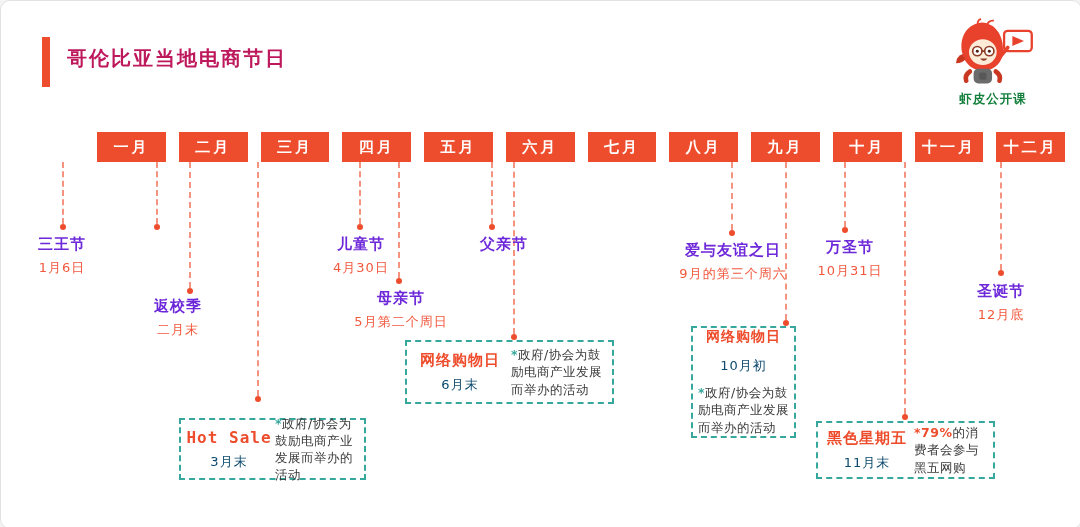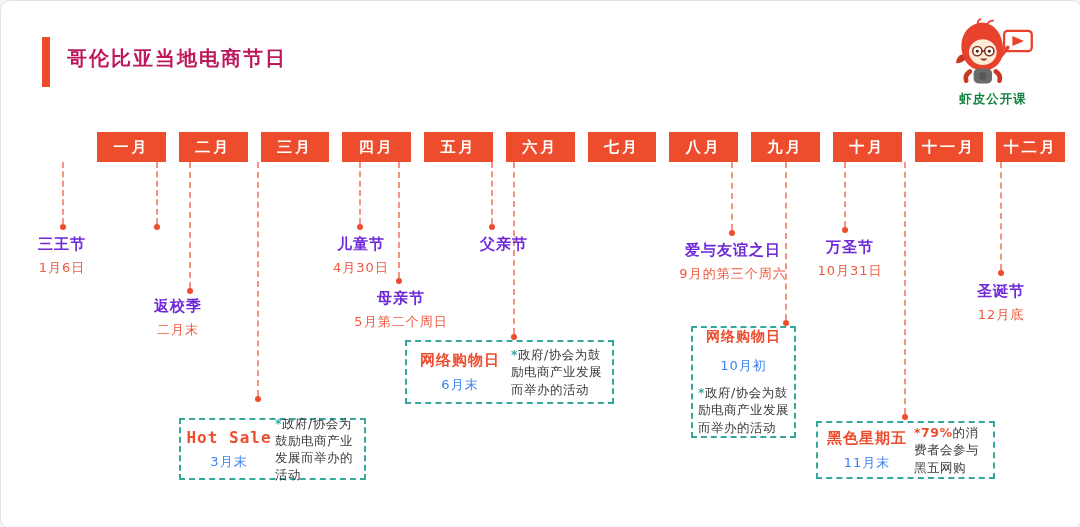--- a/index.html
+++ b/index.html
@@ -21,21 +21,21 @@
   .festival{position:absolute;text-align:center;}
   .festival .f-name{font-size:15px;font-weight:bold;color:#6d28d9;letter-spacing:1px;}
   .festival .f-date{font-size:13px;color:#F1583C;margin-top:5px;letter-spacing:1px;}
   
   .promo-box{position:absolute;border:2px dashed #35A79C;background:#fff;box-sizing:border-box;
              display:flex;align-items:center;padding:5px 7px;gap:5px;}
   .promo-box.vertical{flex-direction:column;align-items:center;justify-content:center;padding:8px 5px;}
   .pb-left{display:flex;flex-direction:column;align-items:center;justify-content:center;flex:0 0 auto;}
   .pb-name{font-size:15px;font-weight:bold;color:#EE4D2D;letter-spacing:1px;white-space:nowrap;}
   .pb-name.mono{font-family:"DejaVu Sans Mono","Liberation Mono",monospace;font-size:16px;}
-  .pb-date{font-size:13px;color:#3b82f6;margin-top:6px;letter-spacing:1px;}
+  .pb-date{font-size:13px;color:#0c4a6e;margin-top:6px;letter-spacing:1px;}
   .pb-note{font-size:12.5px;line-height:1.38;color:#3A3A3A;letter-spacing:0.5px;}
   .note-mark{color:#35A79C;font-weight:bold;}
   .note-highlight{color:#EE4D2D;font-weight:bold;}
 </style>
 </head>
 <body>
 
 <div class="card">
 
   <div class="title-bar"></div>

